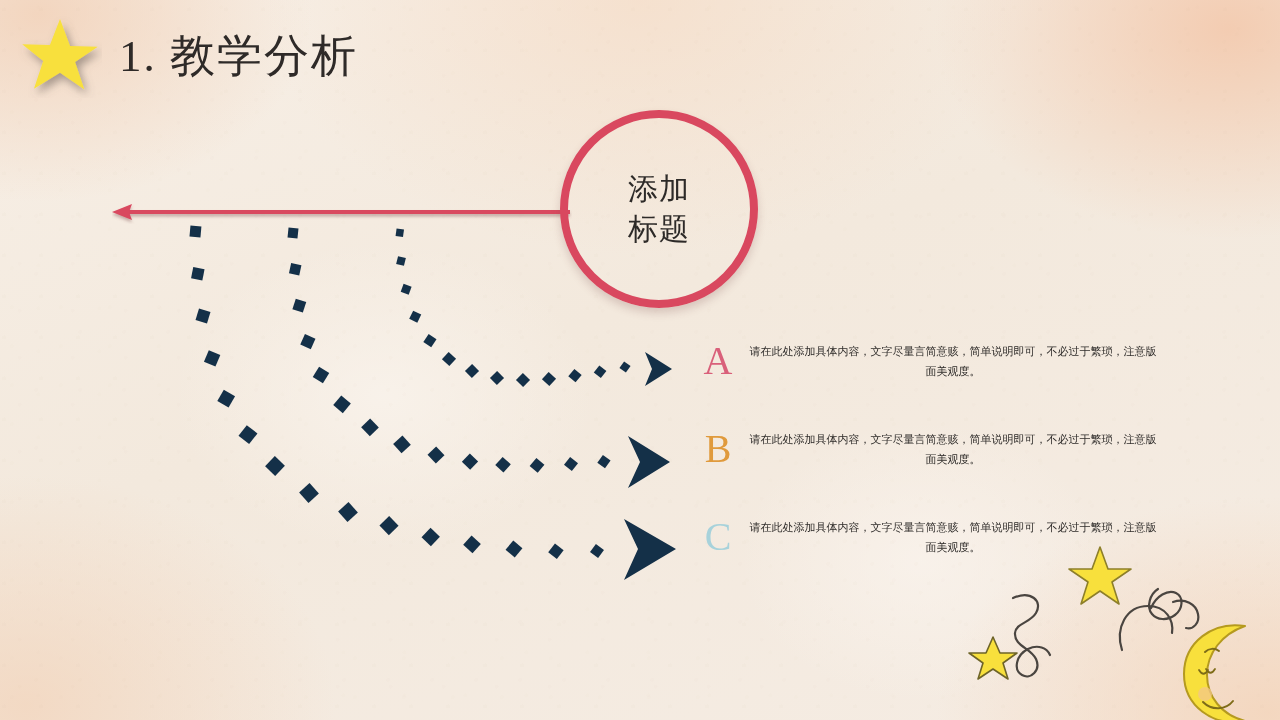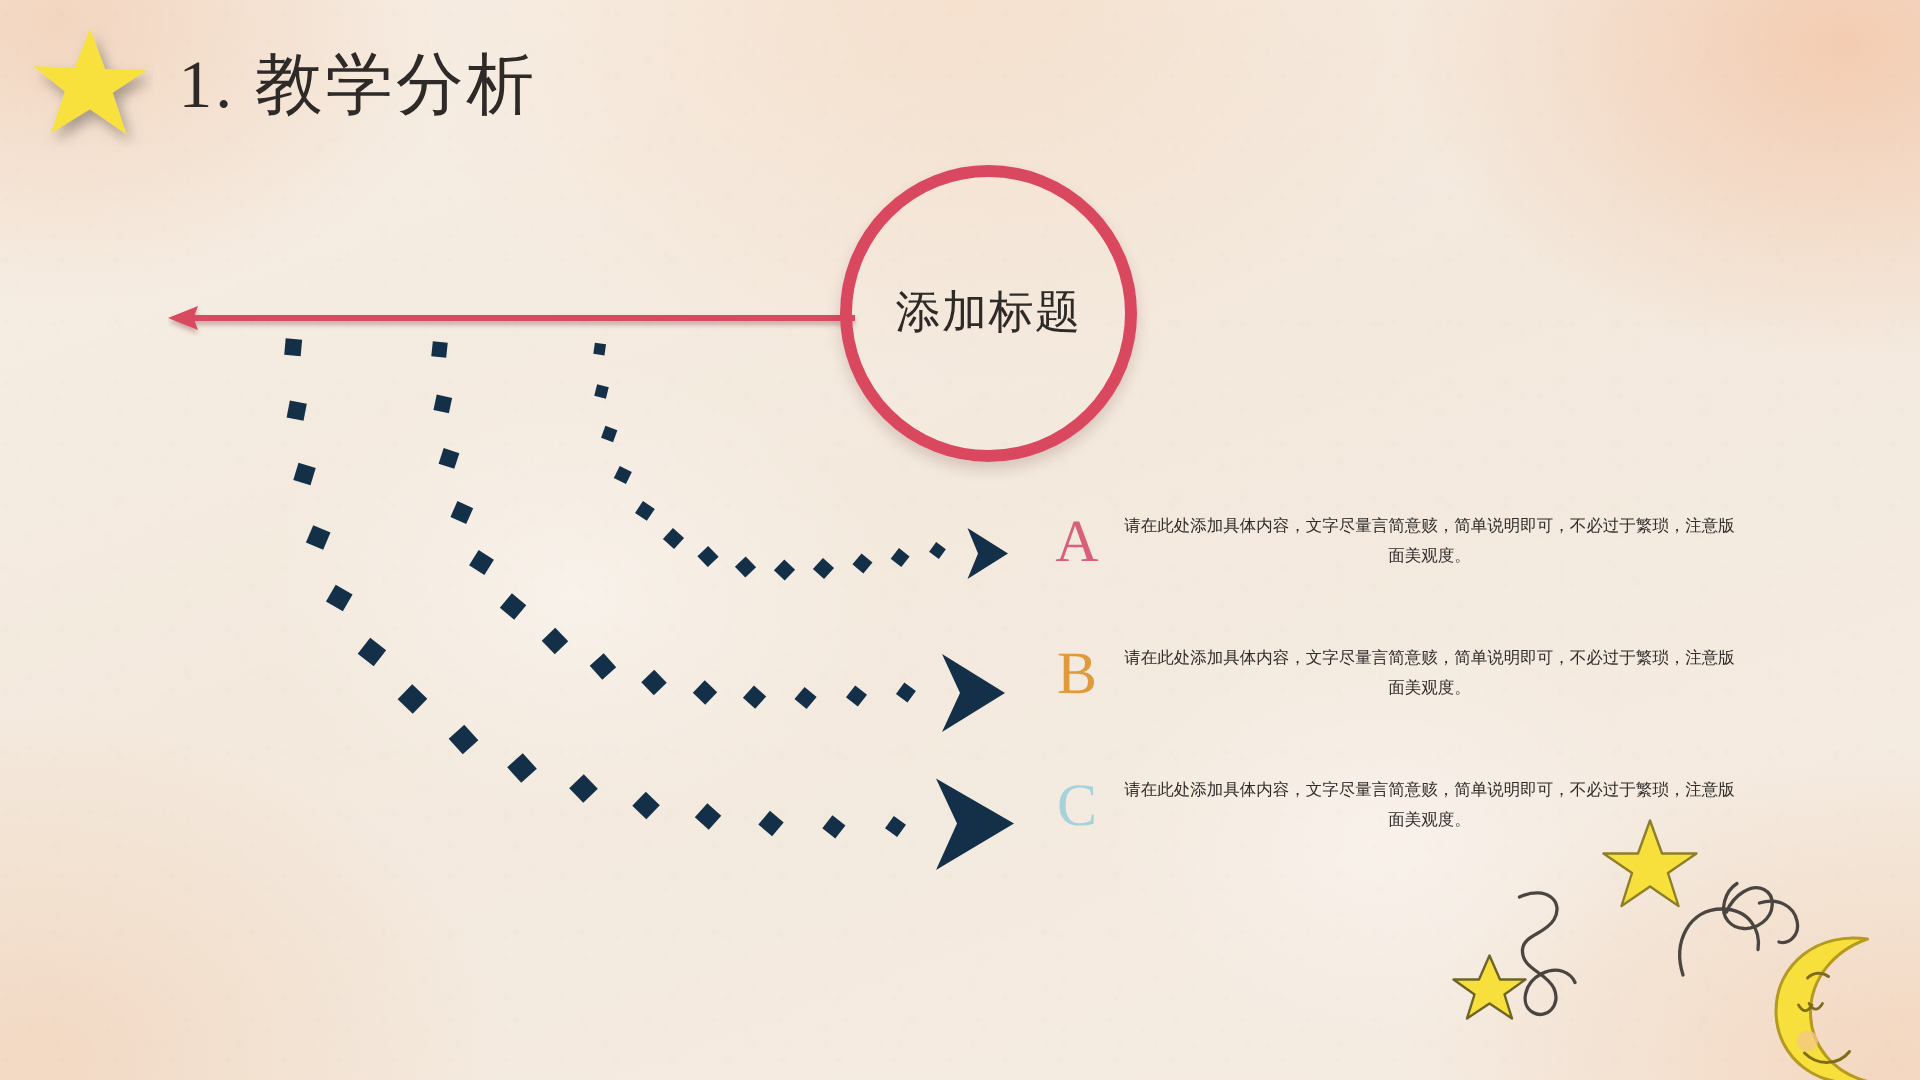--- a/index.html
+++ b/index.html
@@ -57,21 +57,21 @@
   
   #title-circle {
     position: absolute;
     left: 560px; top: 110px;
     width: 198px; height: 198px;
     border-radius: 50%;
     border: 8px solid #d9485f;
     box-sizing: border-box;
     box-shadow: 0 5px 9px rgba(120,70,70,.22);
     display: flex;
-    flex-direction: row;
+    flex-direction: column;
     align-items: center;
     justify-content: center;
   }
   #title-circle span {
     font-size: 30px;
     line-height: 1.33;
     color: #2d2a28;
     letter-spacing: 1px;
   }
 

